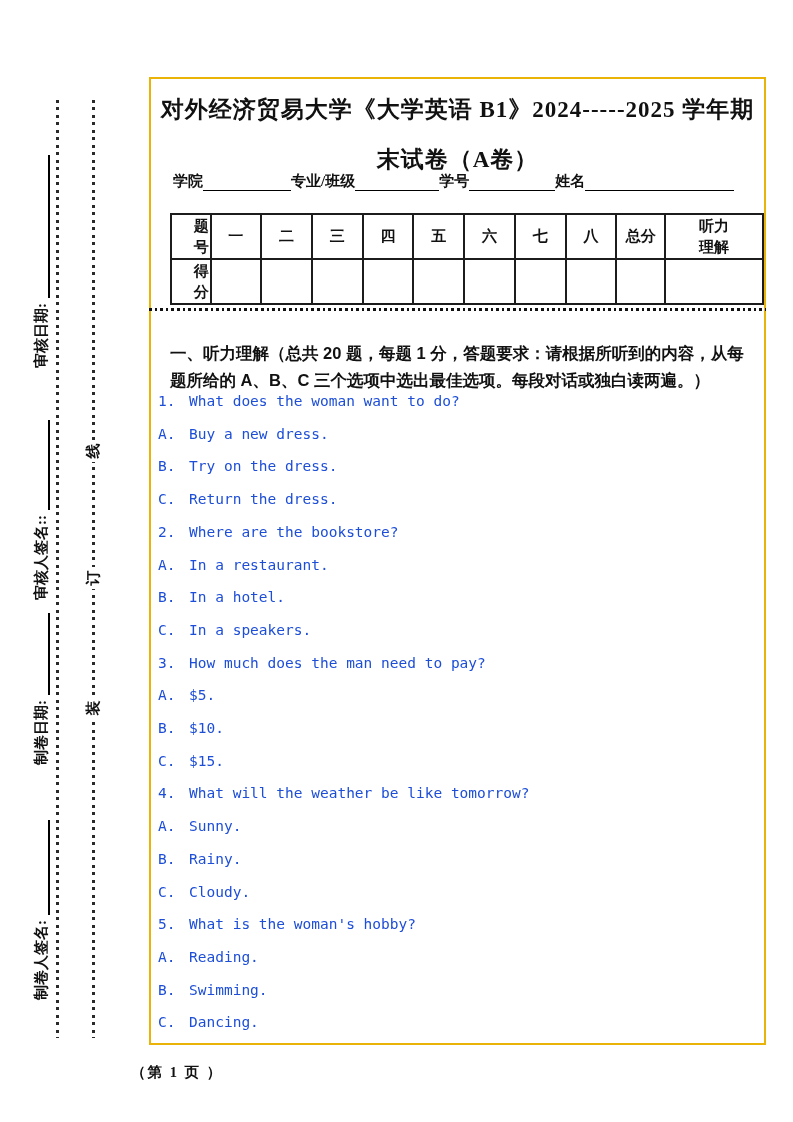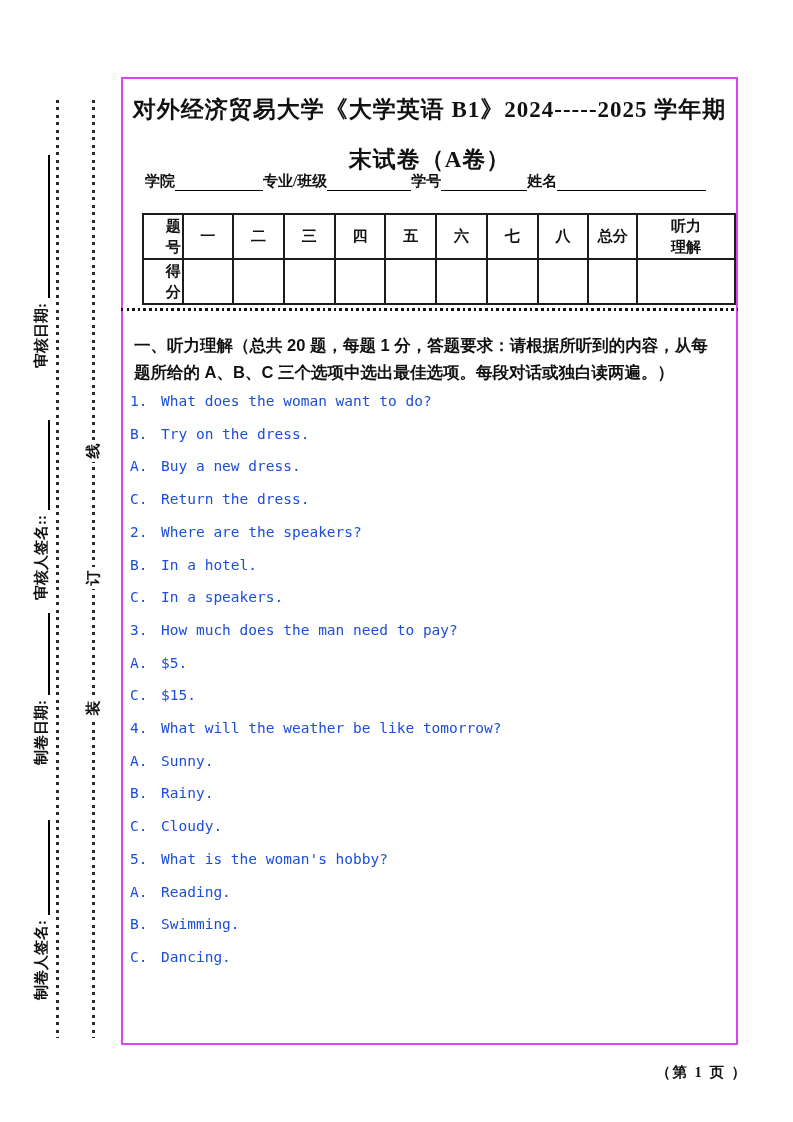--- a/index.html
+++ b/index.html
@@ -14,22 +14,22 @@
   .bind-char{position:absolute;left:82px;width:22px;height:22px;background:#fff;z-index:2;
              display:flex;align-items:center;justify-content:center;
              font-size:15px;font-weight:700;transform:rotate(-90deg);}
   .stub{position:absolute;transform-origin:0 0;transform:rotate(-90deg);
         display:flex;align-items:flex-end;height:24px;gap:5px;
         font-size:15px;font-weight:700;white-space:nowrap;}
   .stub-label{line-height:1.2;}
   .stub-blank{flex:1;border-bottom:2px solid #000;height:65%;}
 
   
-  .sheet{position:absolute;left:121px;top:77px;width:617px;height:968px;
-         border:2px solid #d946ef;box-sizing:border-box;background:#fff;}
+  .sheet{position:absolute;left:149px;top:77px;width:617px;height:968px;
+         border:2px solid #eab308;box-sizing:border-box;background:#fff;}
 
   .title{position:absolute;top:6px;left:8px;right:8px;margin:0;text-align:center;
          font-size:23px;font-weight:700;line-height:50px;letter-spacing:1px;
          font-family:"Liberation Serif", serif;}
 
   .info-row{position:absolute;top:93px;left:22px;right:30px;display:flex;
             align-items:flex-end;font-size:15px;font-weight:600;text-align:right;}
   .info-label{white-space:nowrap;line-height:1.25;}
   .info-blank{border-bottom:1.6px solid #000;height:18px;}
   .blank-1{flex:0 0 88px;} .blank-2{flex:0 0 84px;} .blank-3{flex:0 0 86px;} .blank-4{flex:1;}
@@ -38,31 +38,31 @@
                     table-layout:fixed;font-size:15px;font-weight:600;}
   table.score-table td{border:2px solid #1c1c1c;text-align:center;vertical-align:middle;
                        height:43px;padding:0;line-height:1.35;}
   .col-qnum{width:28px;} .col-n{width:50px;} .col-total{width:48px;} .col-grader{width:98px;}
   .wrap-narrow{display:inline-block;width:1.1em;line-height:1.35;margin-left:21px;}
   .wrap-two{display:inline-block;width:2.3em;line-height:1.35;}
 
   .dotline{position:absolute;top:229px;left:-2px;width:617px;height:3px;
            background:repeating-linear-gradient(90deg,#111 0 2.5px,transparent 2.5px 5.6px);}
 
-  .section-heading{position:absolute;top:249px;left:7px;right:8px;margin:4px;
+  .section-heading{position:absolute;top:249px;left:7px;right:8px;margin:12px;
                    font-family:"Liberation Sans", sans-serif;
                    font-size:16.5px;font-weight:700;line-height:27px;}
 
   .questions{position:absolute;top:306px;left:7px;right:6px;
              font-family:"DejaVu Sans Mono", monospace;
              font-size:14.5px;line-height:32.7px;color:#1d4ed8;}
   .q-line{white-space:nowrap;}
   .q-num{display:inline-block;width:31px;}
 
-  .footer{position:absolute;left:131px;top:1063px;width:617px;text-align:right;
+  .footer{position:absolute;left:131px;top:1063px;width:617px;text-align:left;
           font-size:14.5px;font-weight:700;letter-spacing:2px;}
 </style>
 </head>
 <body>
 
 <div class="page">
 
   <div class="vline vline-1"></div>
   <div class="vline vline-2"></div>
   <span class="bind-char" style="top:440px">线</span>
@@ -131,30 +131,32 @@
       </tr>
     </tbody>
       </table>
 
     <div class="dotline"></div>
 
     <p class="section-heading">一、听力理解（总共 20 题，每题 1 分，答题要求：请根据所听到的内容，从每题所给的 A、B、C 三个选项中选出最佳选项。每段对话或独白读两遍。）</p>
 
     <div class="questions">
       <div class="q-line"><span class="q-num">1.</span><span>What does the woman want to do?</span></div>
+      <div class="q-line"><span class="q-num">A.</span><span>Buy a new dress.</span></div>
       <div class="q-line"><span class="q-num">B.</span><span>Try on the dress.</span></div>
-      <div class="q-line"><span class="q-num">A.</span><span>Buy a new dress.</span></div>
       <div class="q-line"><span class="q-num">C.</span><span>Return the dress.</span></div>
 
-      <div class="q-line"><span class="q-num">2.</span><span>Where are the speakers?</span></div>
+      <div class="q-line"><span class="q-num">2.</span><span>Where are the bookstore?</span></div>
+      <div class="q-line"><span class="q-num">A.</span><span>In a restaurant.</span></div>
       <div class="q-line"><span class="q-num">B.</span><span>In a hotel.</span></div>
       <div class="q-line"><span class="q-num">C.</span><span>In a speakers.</span></div>
 
       <div class="q-line"><span class="q-num">3.</span><span>How much does the man need to pay?</span></div>
       <div class="q-line"><span class="q-num">A.</span><span>$5.</span></div>
+      <div class="q-line"><span class="q-num">B.</span><span>$10.</span></div>
       <div class="q-line"><span class="q-num">C.</span><span>$15.</span></div>
 
       <div class="q-line"><span class="q-num">4.</span><span>What will the weather be like tomorrow?</span></div>
       <div class="q-line"><span class="q-num">A.</span><span>Sunny.</span></div>
       <div class="q-line"><span class="q-num">B.</span><span>Rainy.</span></div>
       <div class="q-line"><span class="q-num">C.</span><span>Cloudy.</span></div>
 
       <div class="q-line"><span class="q-num">5.</span><span>What is the woman's hobby?</span></div>
       <div class="q-line"><span class="q-num">A.</span><span>Reading.</span></div>
       <div class="q-line"><span class="q-num">B.</span><span>Swimming.</span></div>

